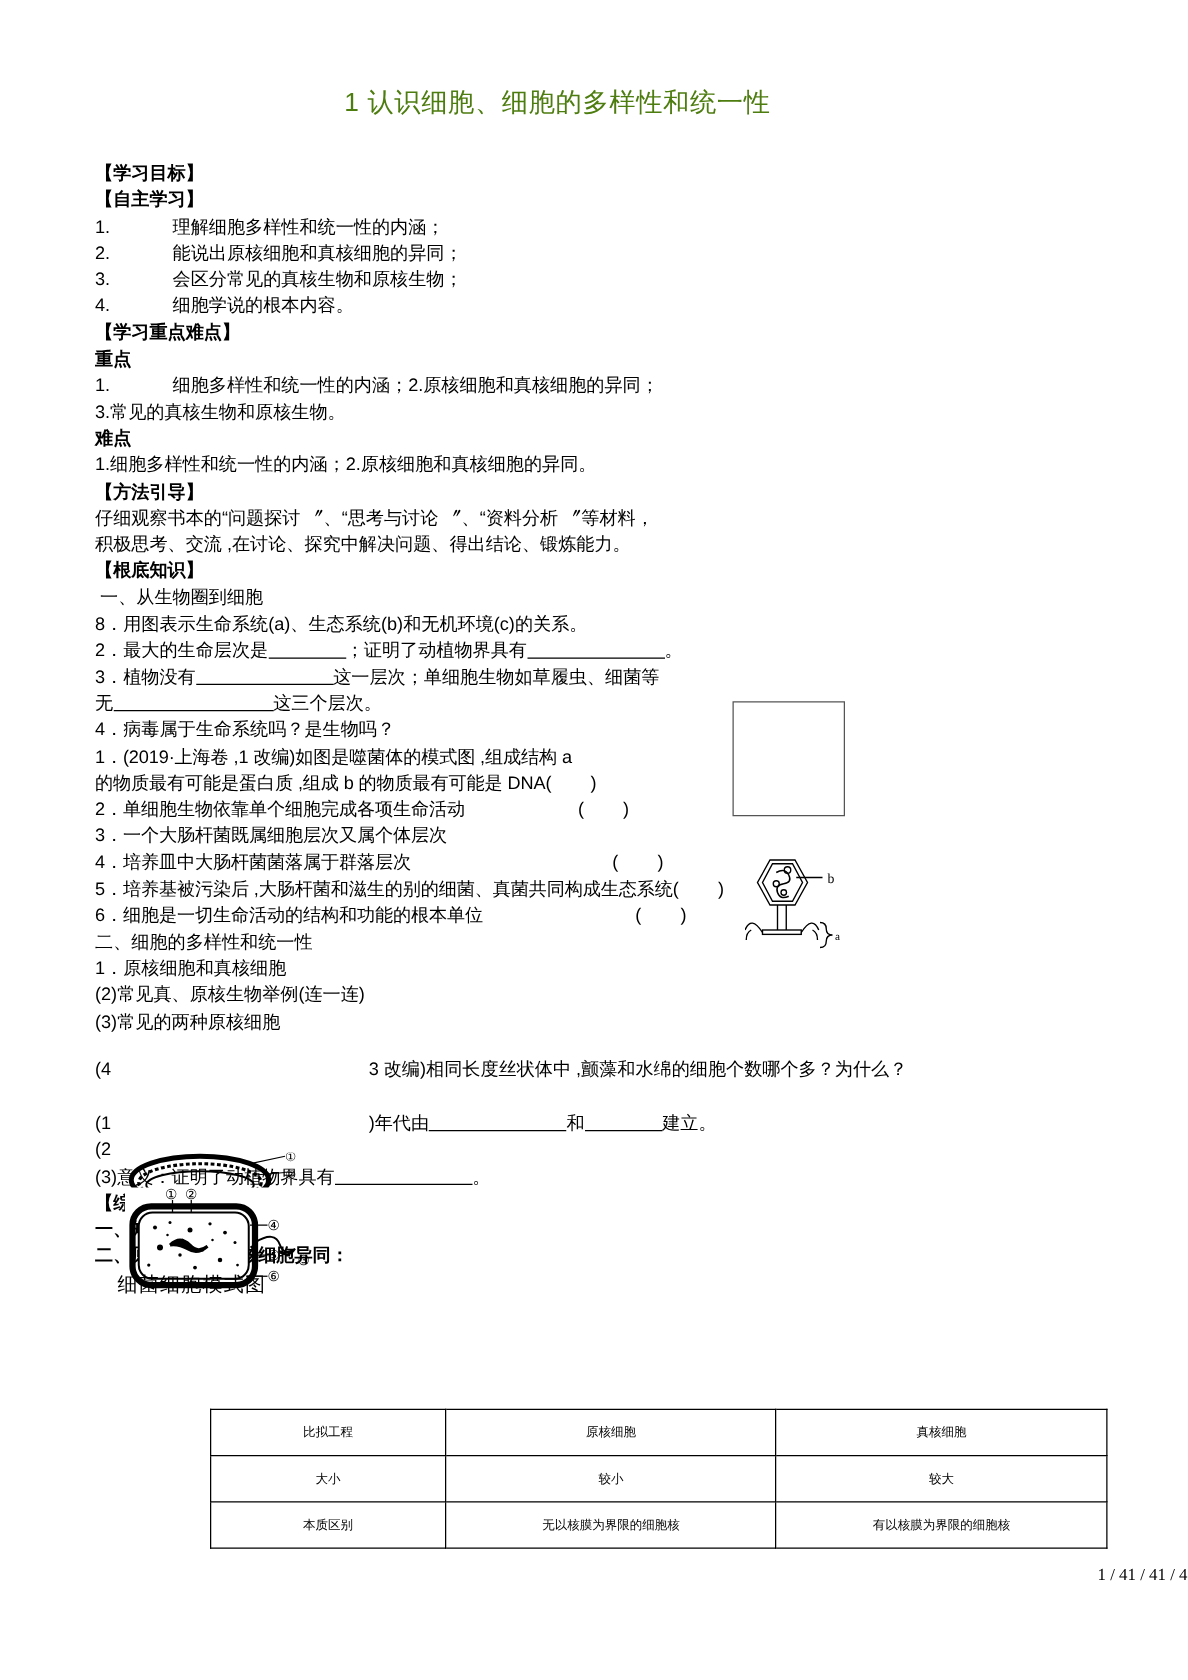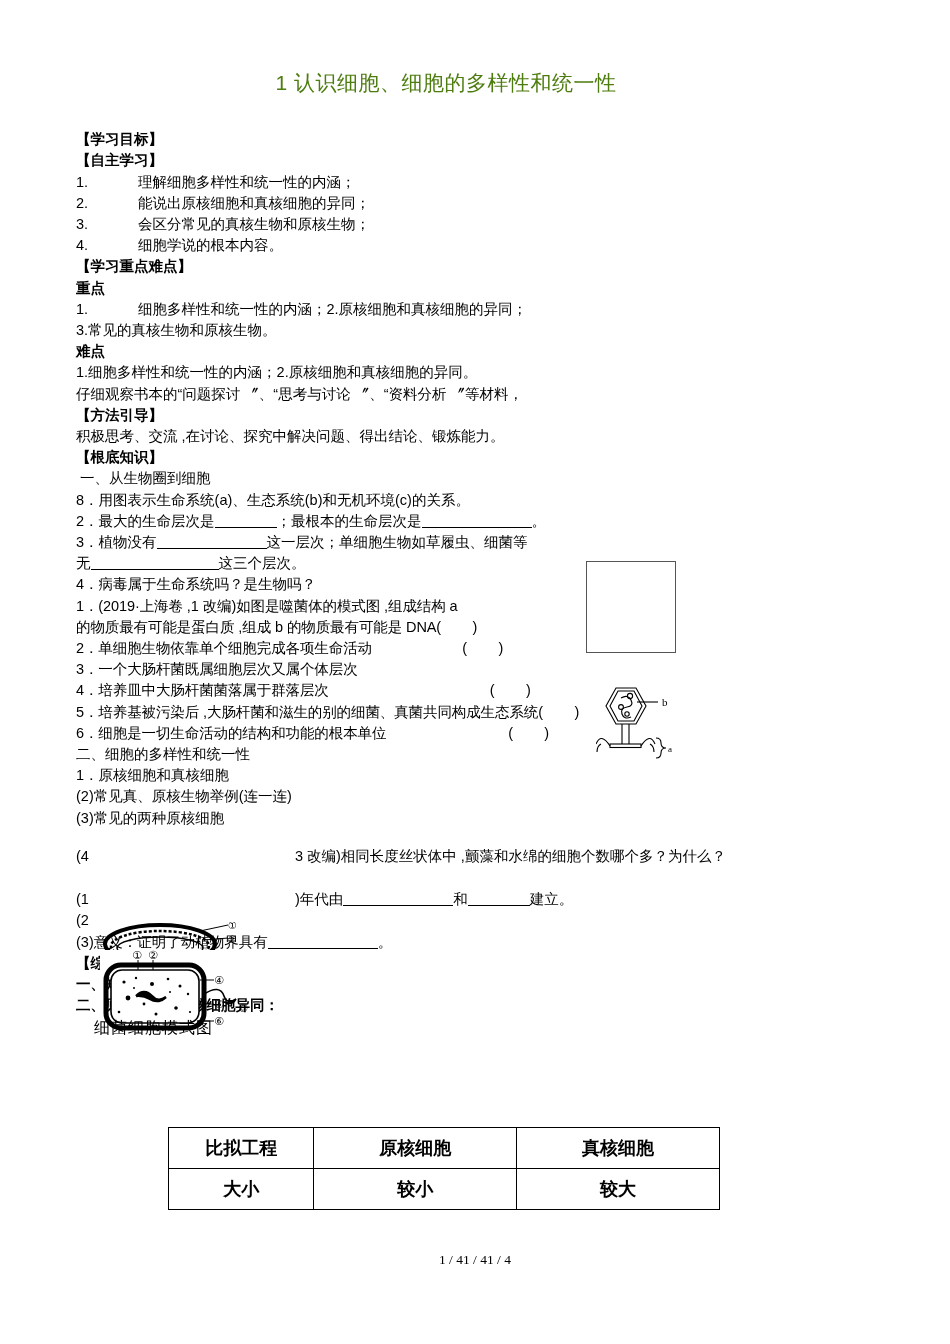--- a/index.html
+++ b/index.html
@@ -95,41 +95,40 @@
     font-family: Liberation Mono, monospace;
     letter-spacing: 1px;
     white-space: nowrap;
   }
 
   
   .cmp-table {
     position: absolute;
     left: 168px;
     top: 1127px;
-    width: 552px;
+    width: 718px;
     border-collapse: collapse;
-    font-size: 18px;
-    font-weight: bold;
+    font-size: 10px;
   }
   .cmp-table td {
     border: 1px solid #000;
     text-align: center;
     padding: 8px 4px;
     height: 20px;
   }
   .cmp-table td.c0 { width: 158px; }
   .cmp-table td.c1 { width: 226px; }
   .cmp-table td.c2 { width: 226px; }
 
   .footer {
     position: absolute;
     left: 0;
     top: 1252px;
     width: 950px;
-    text-align: center;
+    text-align: right;
     font-size: 13.5px;
     font-family: "Liberation Serif", "DejaVu Serif", serif;
   }
 </style>
 </head>
 <body>
 
 <div class="page">
 
   <div class="doc">
@@ -144,29 +143,29 @@
     <div class="line"><span class="num-col">3.</span><span>会区分常见的真核生物和原核生物；</span></div>
     <div class="line"><span class="num-col">4.</span><span>细胞学说的根本内容。</span></div>
 
     <div class="line bold">【学习重点难点】</div>
     <div class="line bold">重点</div>
     <div class="line"><span class="num-col">1.</span><span>细胞多样性和统一性的内涵；2.原核细胞和真核细胞的异同；</span></div>
     <div class="line">3.常见的真核生物和原核生物。</div>
     <div class="line bold">难点</div>
     <div class="line">1.细胞多样性和统一性的内涵；2.原核细胞和真核细胞的异同。</div>
 
+    <div class="line bold">【方法引导】</div>
     <div class="line">仔细观察书本的“问题探讨 〞、“思考与讨论 〞、“资料分析 〞等材料，</div>
-    <div class="line bold">【方法引导】</div>
     <div class="line">积极思考、交流 ,在讨论、探究中解决问题、得出结论、锻炼能力。</div>
 
     <div class="line bold">【根底知识】</div>
     <div class="line"> 一、从生物圈到细胞</div>
 
     <div class="line">8．用图表示生命系统(a)、生态系统(b)和无机环境(c)的关系。</div>
-    <div class="line"><span>2．最大的生命层次是</span><span class="blank-m"></span><span>；最根本的生命层次是</span><span class="blank-l"></span><span>。</span></div>
+    <div class="line"><span>2．最大的生命层次是</span><span class="blank-m"></span><span>；证明了动植物界具有</span><span class="blank-l"></span><span>。</span></div>
     <div class="line"><span>3．植物没有</span><span class="blank-l"></span><span>这一层次；单细胞生物如草履虫、细菌等</span></div>
     <div class="line"><span>无</span><span class="blank-xl"></span><span>这三个层次。</span></div>
     <div class="line">4．病毒属于生命系统吗？是生物吗？</div>
 
     <div class="line tight">1．(2019·上海卷 ,1 改编)如图是噬菌体的模式图 ,组成结构 a</div>
     <div class="line tight">的物质最有可能是蛋白质 ,组成 b 的物质最有可能是 DNA(        )</div>
     <div class="line tight">2．单细胞生物依靠单个细胞完成各项生命活动                       (        )</div>
     <div class="line tight">3．一个大肠杆菌既属细胞层次又属个体层次</div>
     <div class="line tight">4．培养皿中大肠杆菌菌落属于群落层次                                         (        )</div>
     <div class="line tight">5．培养基被污染后 ,大肠杆菌和滋生的别的细菌、真菌共同构成生态系统(        )</div>
@@ -277,18 +276,23 @@
       <tr>
         <td class="c0">比拟工程</td>
         <td class="c1">原核细胞</td>
         <td class="c2">真核细胞</td>
       </tr>
       <tr>
         <td class="c0">大小</td>
         <td class="c1">较小</td>
         <td class="c2">较大</td>
       </tr>
+      <tr>
+        <td class="c0">本质区别</td>
+        <td class="c1">无以核膜为界限的细胞核</td>
+        <td class="c2">有以核膜为界限的细胞核</td>
+      </tr>
     </tbody>
   </table>
 
   <div class="footer">1 / 41 / 41 / 4</div>
 
 </div>
 
 </body></html>

